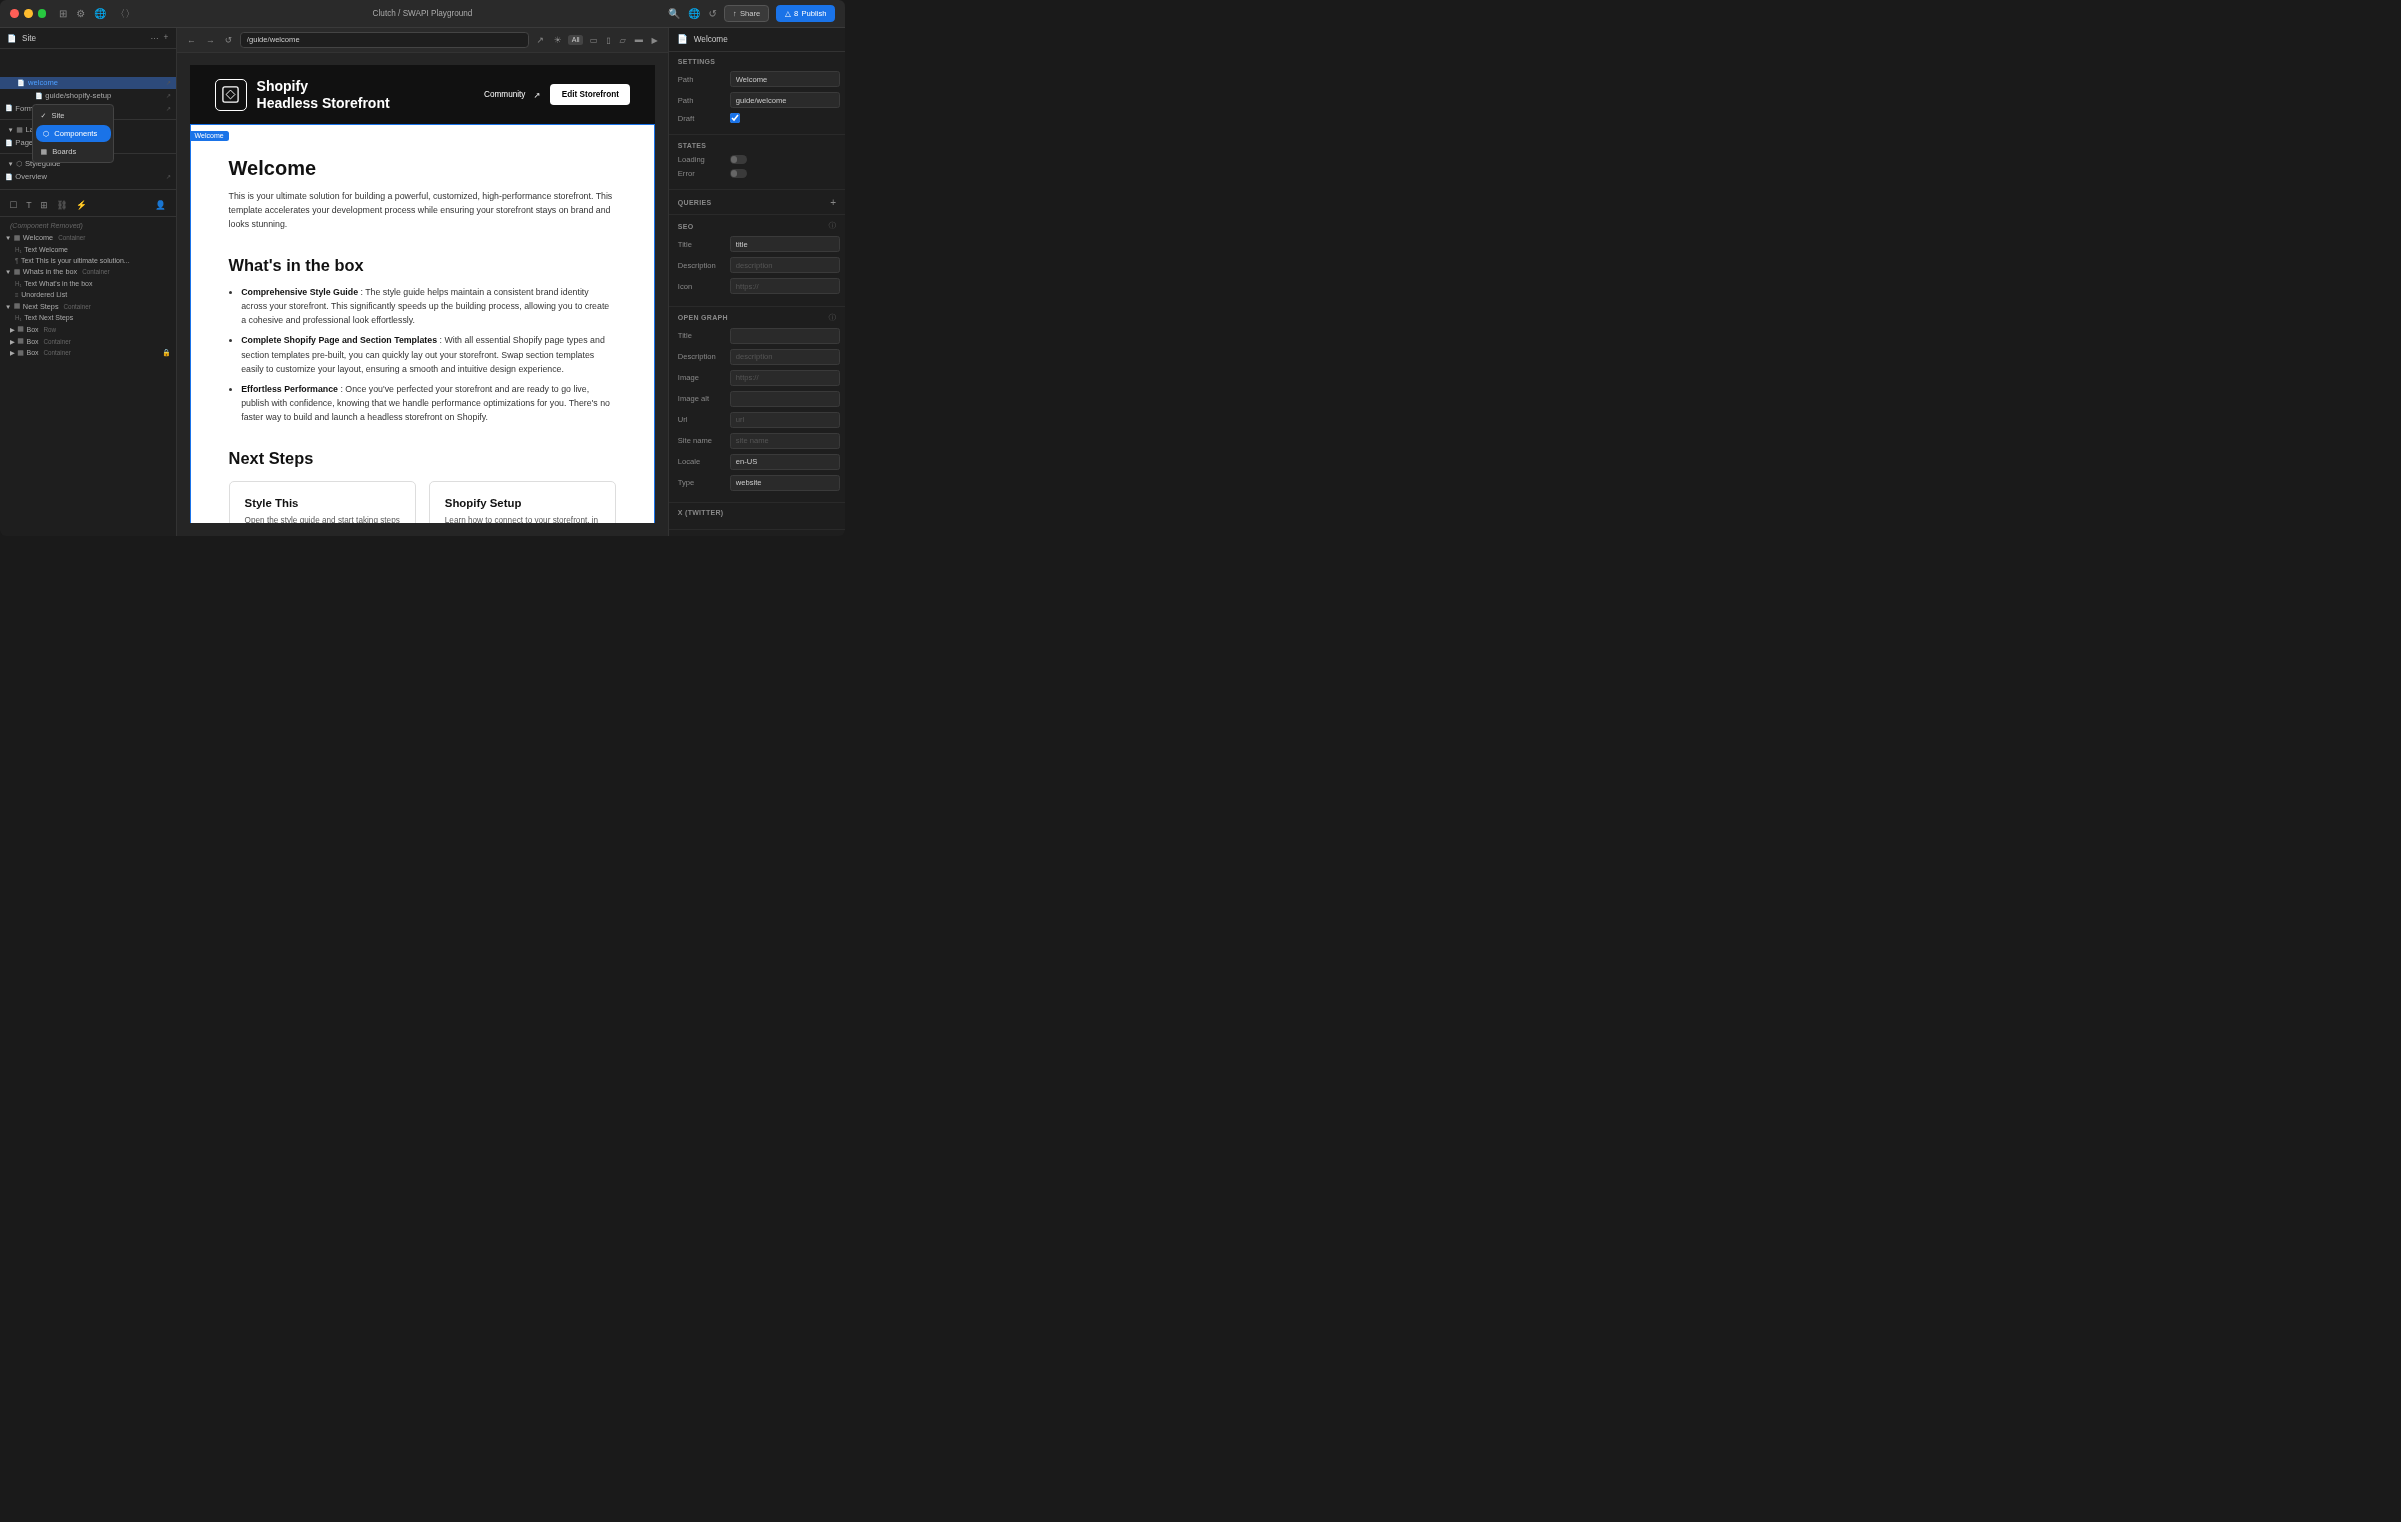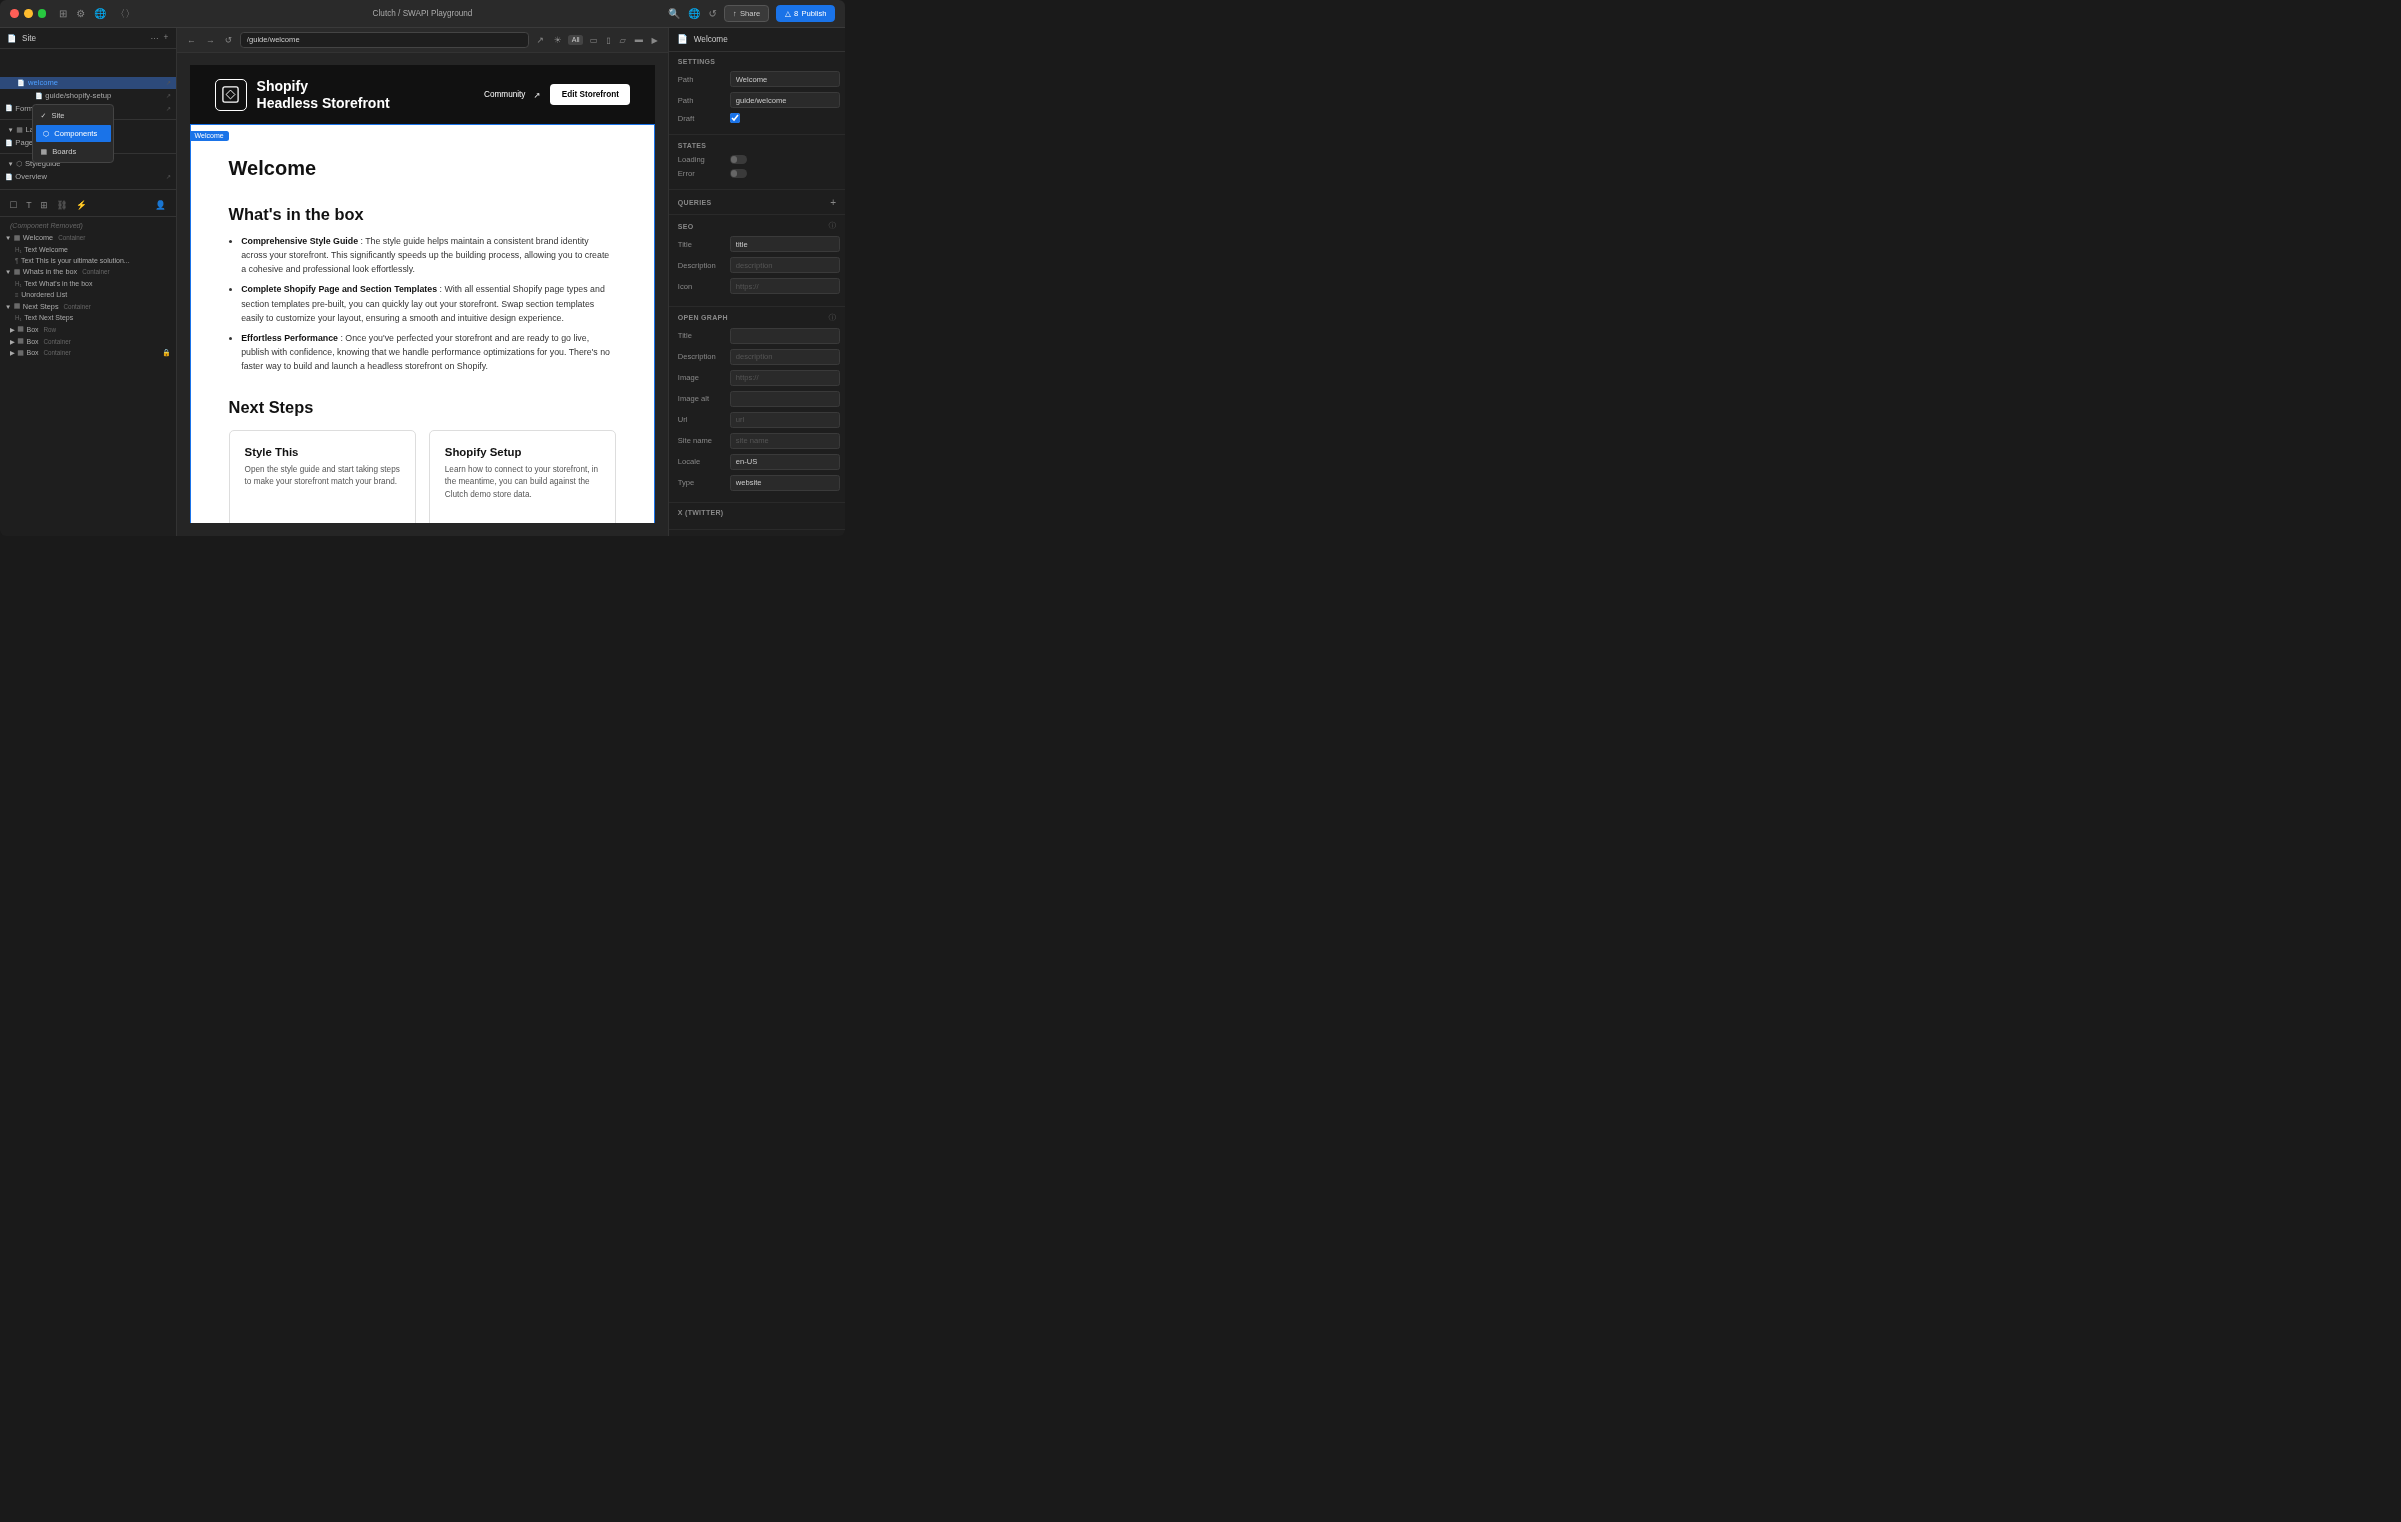--- a/index.html
+++ b/index.html
@@ -127,21 +127,21 @@
       padding: 3.8px 7.6px;
       font-size: 7.6px;
       color: #ccc;
       cursor: pointer;
       display: flex;
       align-items: center;
       gap: 5px;
     }
     .site-dropdown-item.active {
       background: #1a73e8;
-      border-radius: 1px;
+      border-radius: 7px;
       margin: 1.3px 2.5px;
       color: #fff;
     }
 
     .sidebar-nav {
       padding: 2.5px 0;
     }
     .nav-indent-1 { padding-left: 15px; }
     .nav-external { margin-left: auto; color: #555; font-size: 6.3px; }
 
@@ -717,20 +717,21 @@
               <span>↗</span>
             </button>
             <button class="edit-storefront-btn">Edit Storefront</button>
           </div>
         </div>
 
         <div class="page-content">
 
           <div class="welcome-section">
             <h2>Welcome</h2>
+            <p>This is your ultimate solution for building a powerful, customized, high-performance storefront. This template accelerates your development process while ensuring your storefront stays on brand and looks stunning.</p>
           </div>
 
           <div class="whatsinbox-section">
             <h3>What's in the box</h3>
             <ul class="feature-list">
               <li>
                 <strong>Comprehensive Style Guide</strong>
                 <span>: The style guide helps maintain a consistent brand identity across your storefront. This significantly speeds up the building process, allowing you to create a cohesive and professional look effortlessly.</span>
               </li>
               <li>

